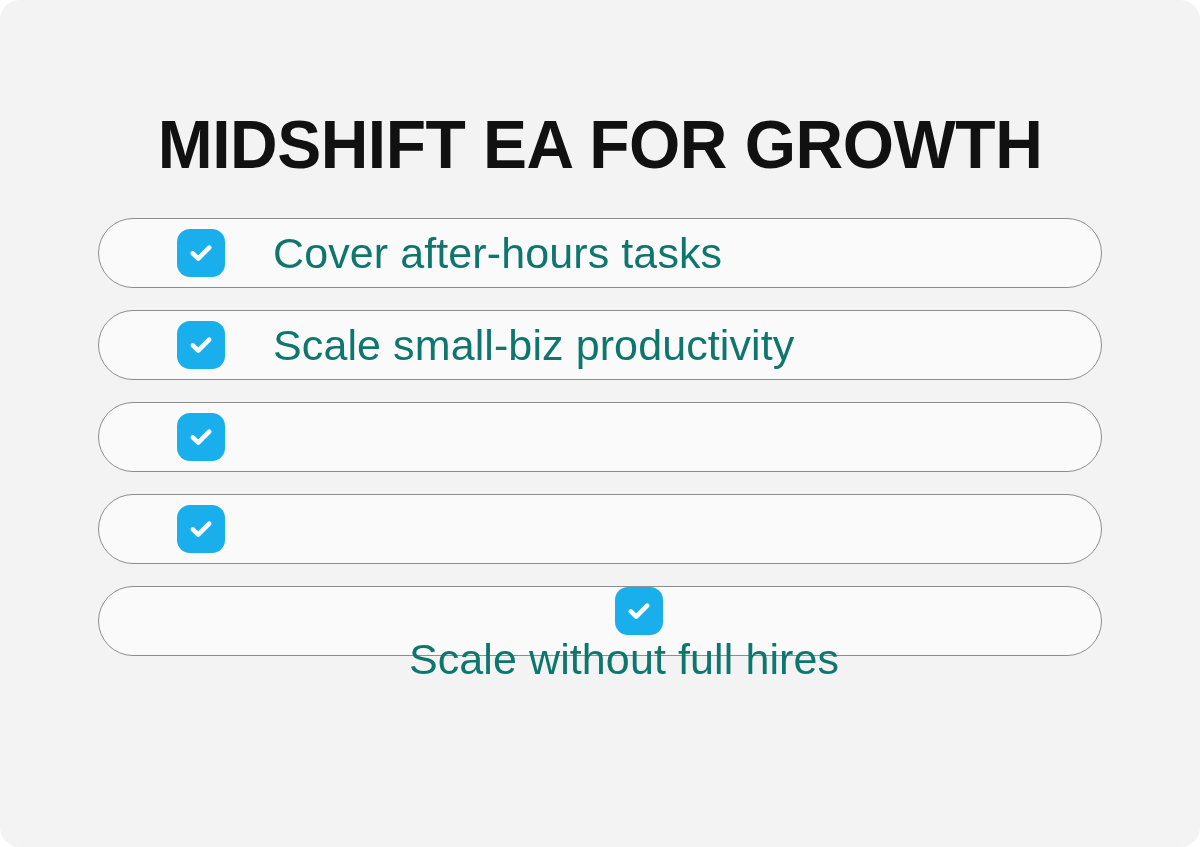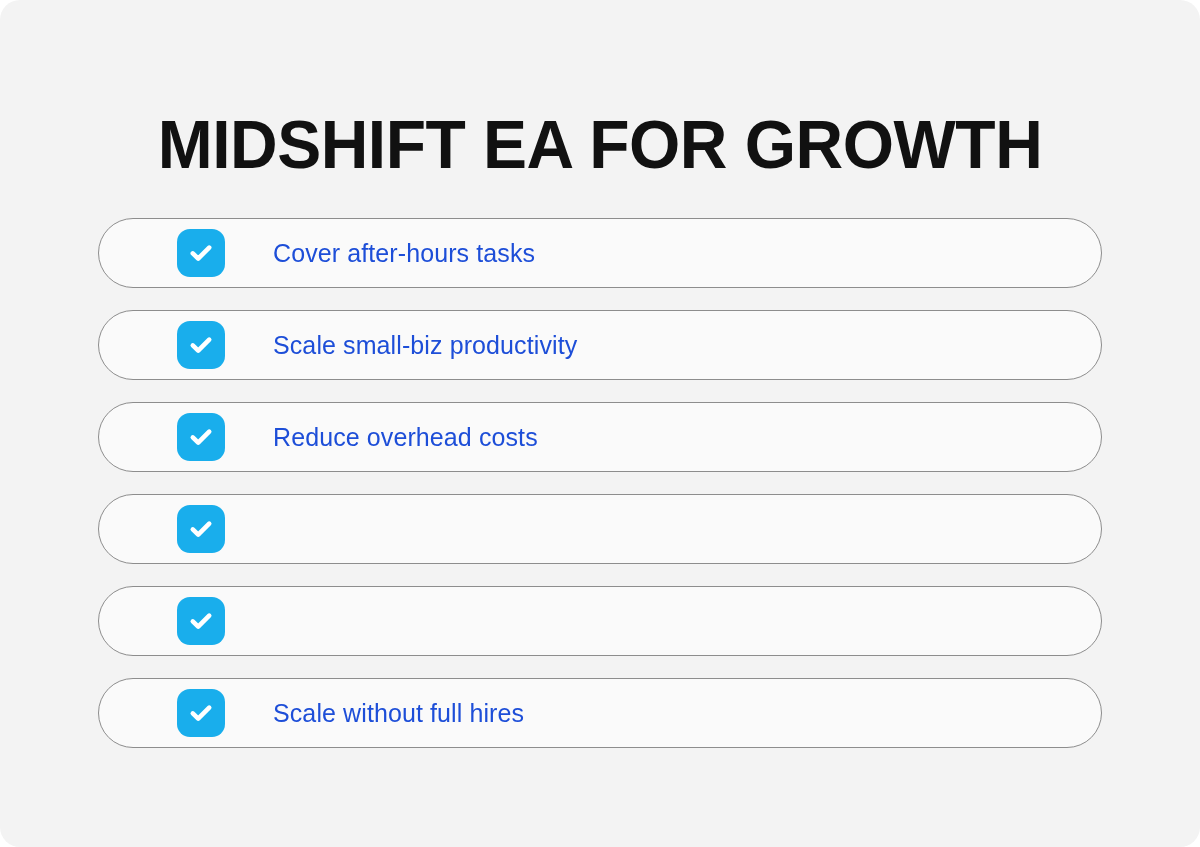--- a/index.html
+++ b/index.html
@@ -63,20 +63,21 @@
     height: 70px;
     margin-bottom: 22px;
     background: #fafafa;
     border: 1.4px solid #8d8d8d;
     border-radius: 36px;
     display: flex;
     align-items: center;
   }
   .row:last-child {
     margin-bottom: 16px;
+    flex-direction: column;
   }
 
   
   .checkbox {
     position: relative;
     flex: 0 0 auto;
     margin-left: 78px;
     width: 48px;
     height: 48px;
     border-radius: 13px;
@@ -88,23 +89,23 @@
   .checkbox svg {
     display: block;
     width: 30px;
     height: 30px;
   }
 
   
   .row-label {
     flex: 1 1 auto;
     margin-left: 48px;
-    font-size: 25px;
+    font-size: 43px;
     font-weight: 400;
-    color: #1d4ed8;
+    color: #0f766e;
     letter-spacing: 0.1px;
     white-space: nowrap;
   }
 </style>
 </head>
 <body>
 
 <div class="card">
 
   <div class="title">MIDSHIFT EA FOR GROWTH</div>
@@ -122,28 +123,20 @@
 
     <div class="row">
       <span class="checkbox">
         <svg viewBox="0 0 30 30" aria-hidden="true">
           <path d="M6.8 15.4 L12.2 20.6 L23.2 9.6" fill="none" stroke="#ffffff" stroke-width="4.6" stroke-linecap="round" stroke-linejoin="round"></path>
         </svg>
       </span>
       <span class="row-label">Scale small-biz productivity</span>
     </div>
 
-    <div class="row">
-      <span class="checkbox">
-        <svg viewBox="0 0 30 30" aria-hidden="true">
-          <path d="M6.8 15.4 L12.2 20.6 L23.2 9.6" fill="none" stroke="#ffffff" stroke-width="4.6" stroke-linecap="round" stroke-linejoin="round"></path>
-        </svg>
-      </span>
-      <span class="row-label">Reduce overhead costs</span>
-    </div>
 
     <div class="row">
       <span class="checkbox">
         <svg viewBox="0 0 30 30" aria-hidden="true">
           <path d="M6.8 15.4 L12.2 20.6 L23.2 9.6" fill="none" stroke="#ffffff" stroke-width="4.6" stroke-linecap="round" stroke-linejoin="round"></path>
         </svg>
       </span>
     </div>
 
     <div class="row">

